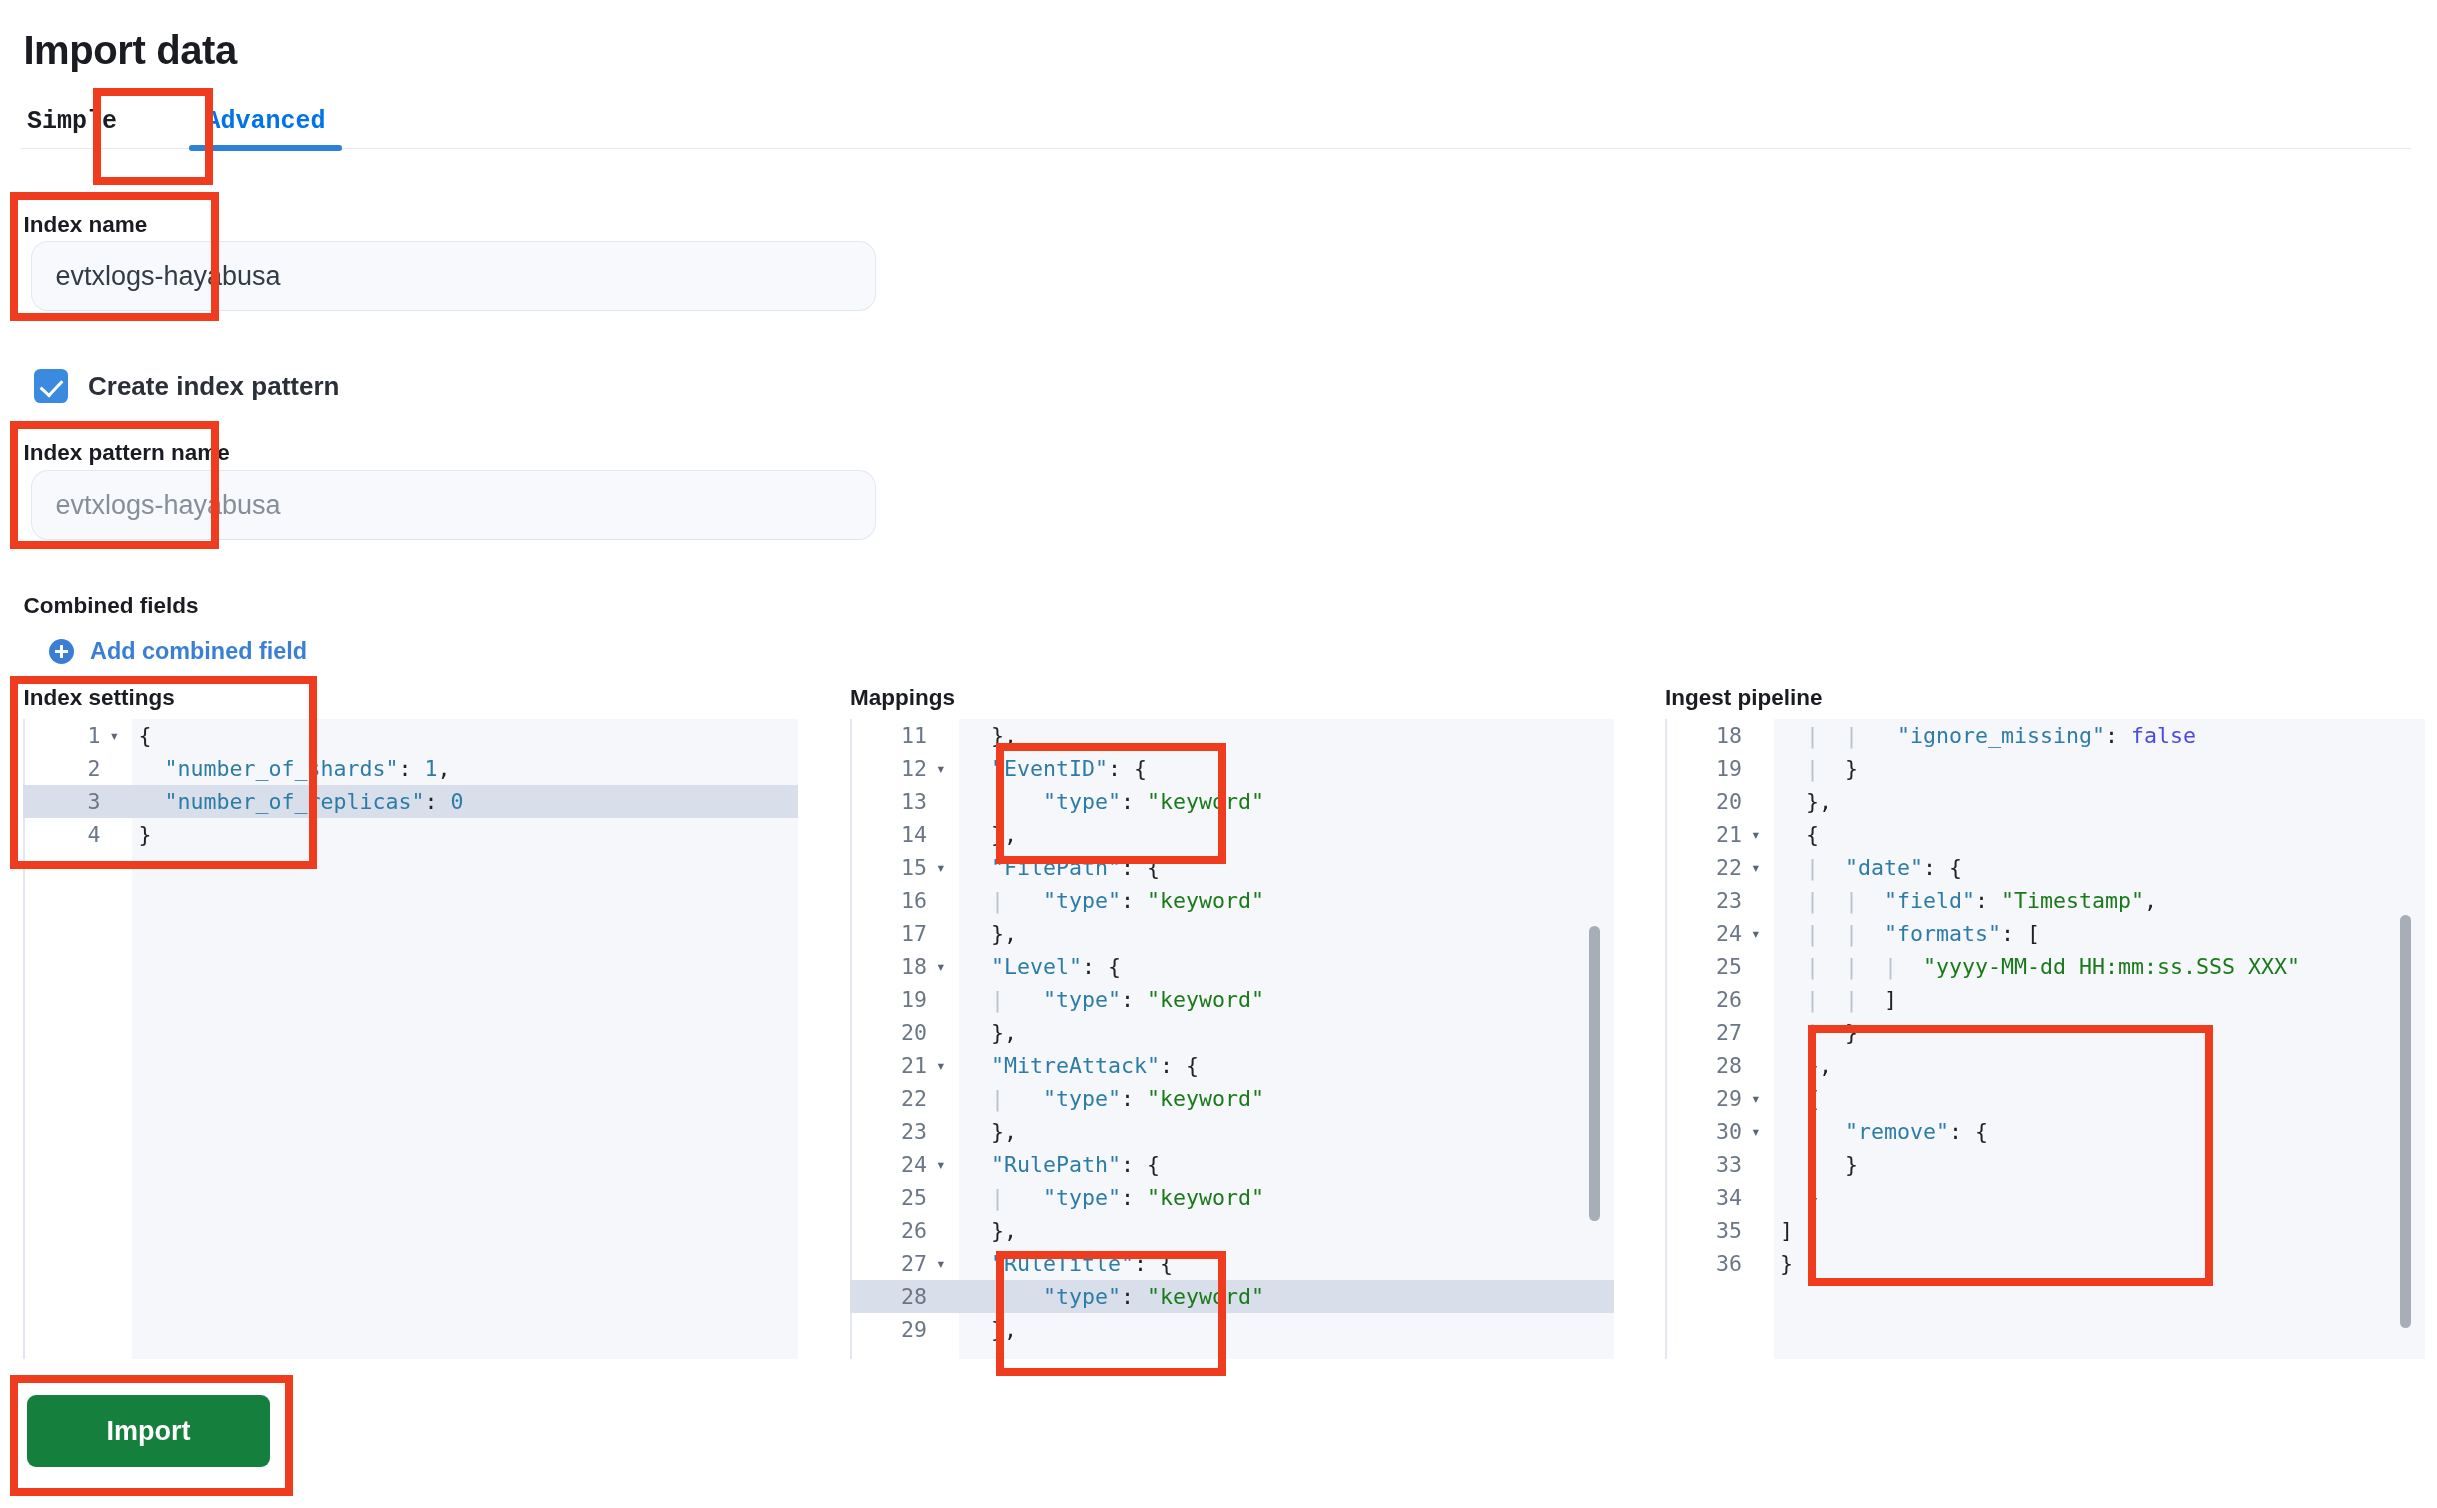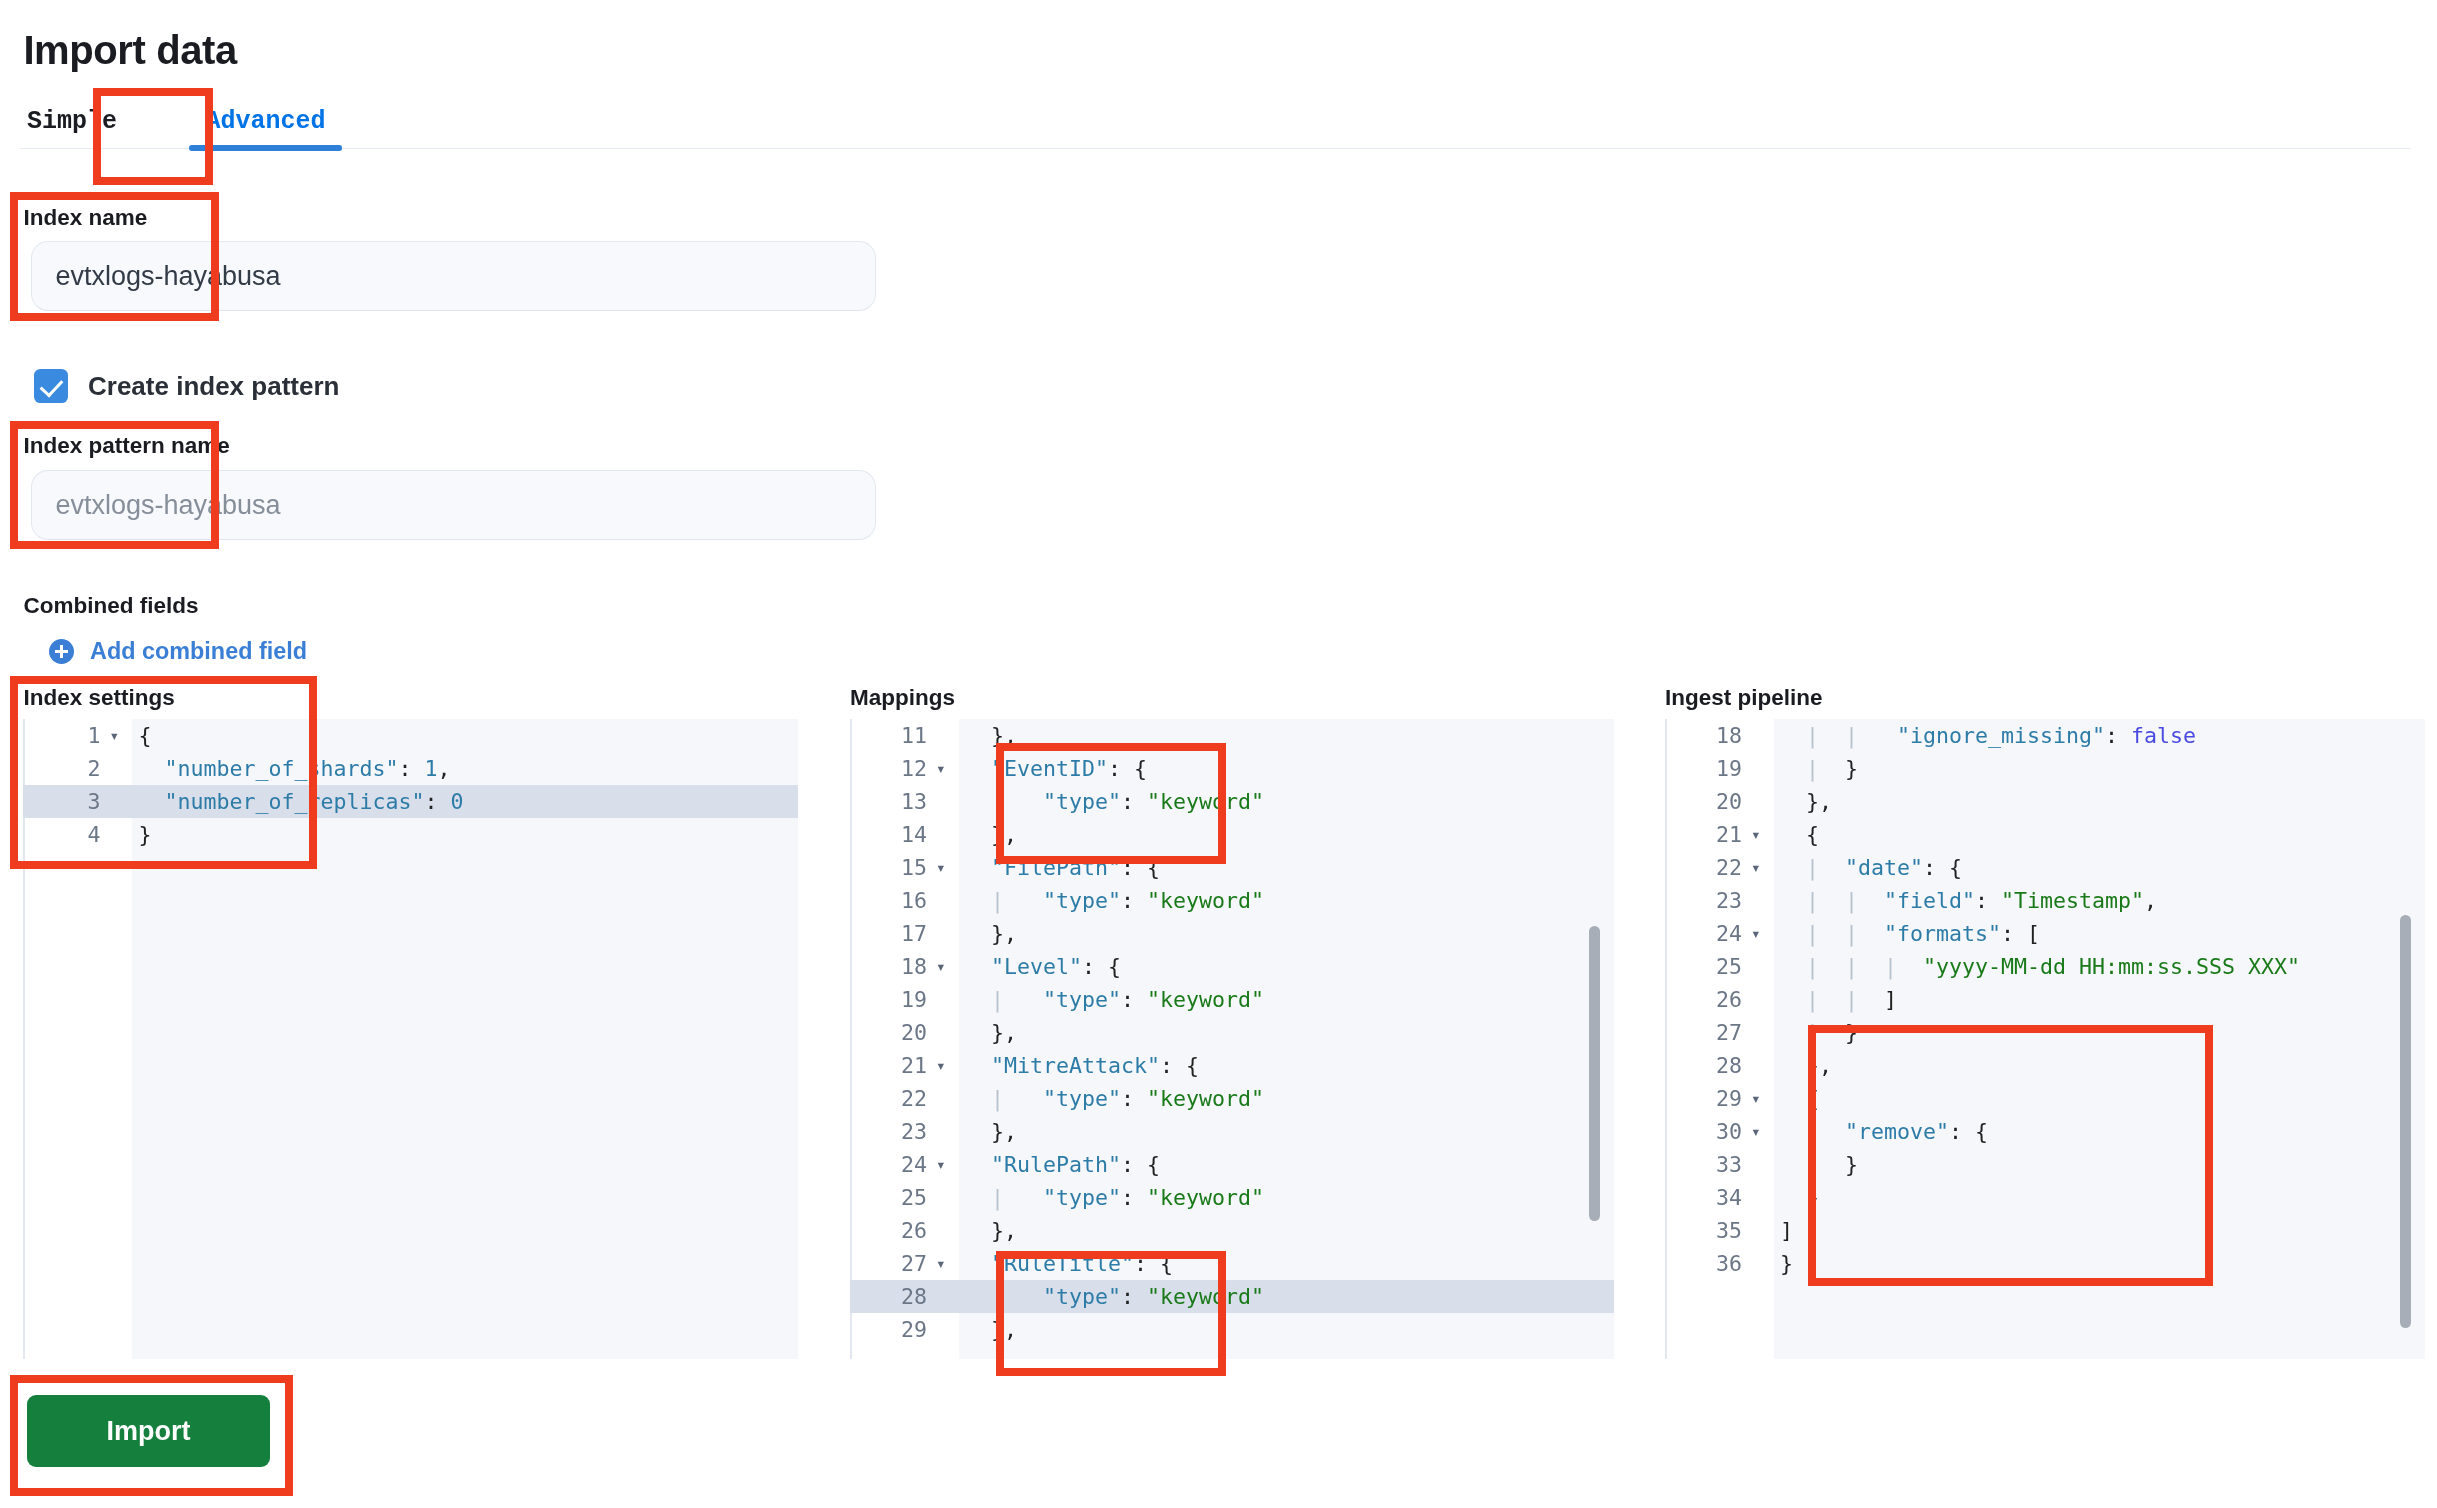--- a/index.html
+++ b/index.html
@@ -51,20 +51,21 @@
     background: #2f80d8;
     border-radius: 2.7px;
   }
 
   
   .field-label {
     position: absolute;
     font-size: 22.5px;
     font-weight: 700;
     color: #1a1c21;
+    margin-top: 7px;
   }
   .text-input {
     position: absolute;
     height: 70px;
     background: #f7f9fc;
     border: 0.9px solid #e3e8f0;
     border-bottom: 1.8px solid #dfe5ee;
     border-radius: 17px;
     display: flex;
     align-items: center;

